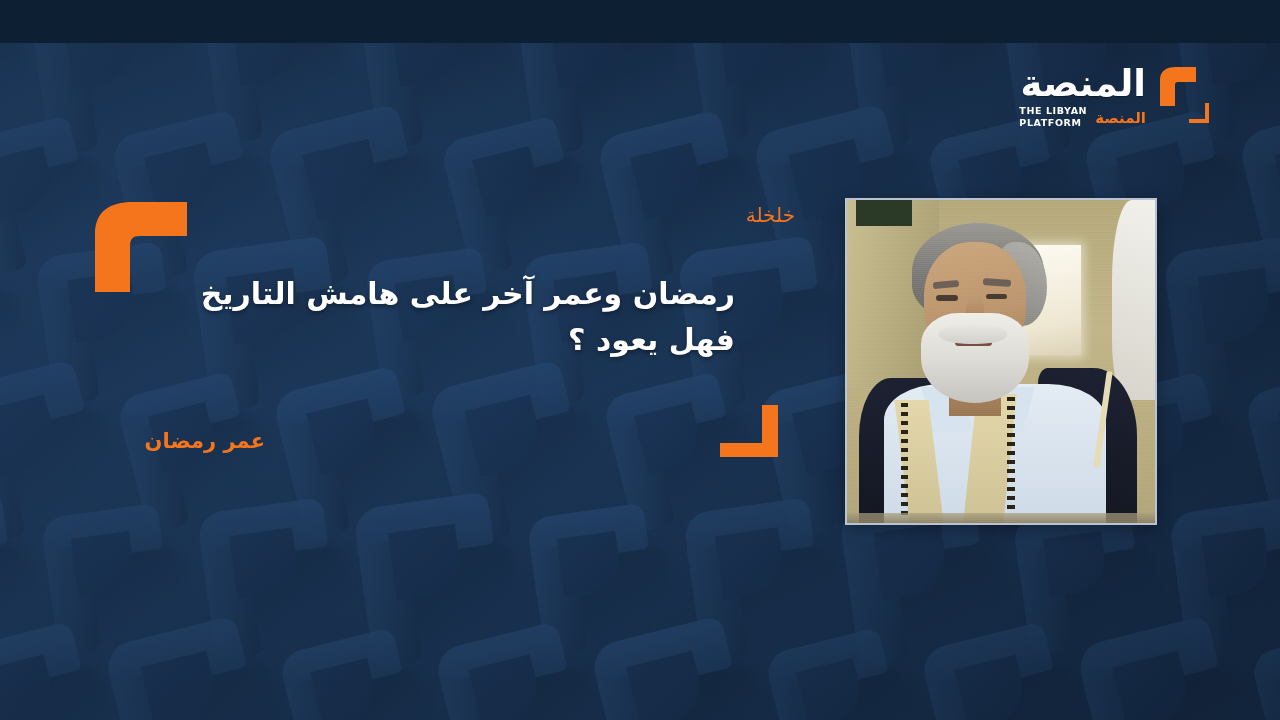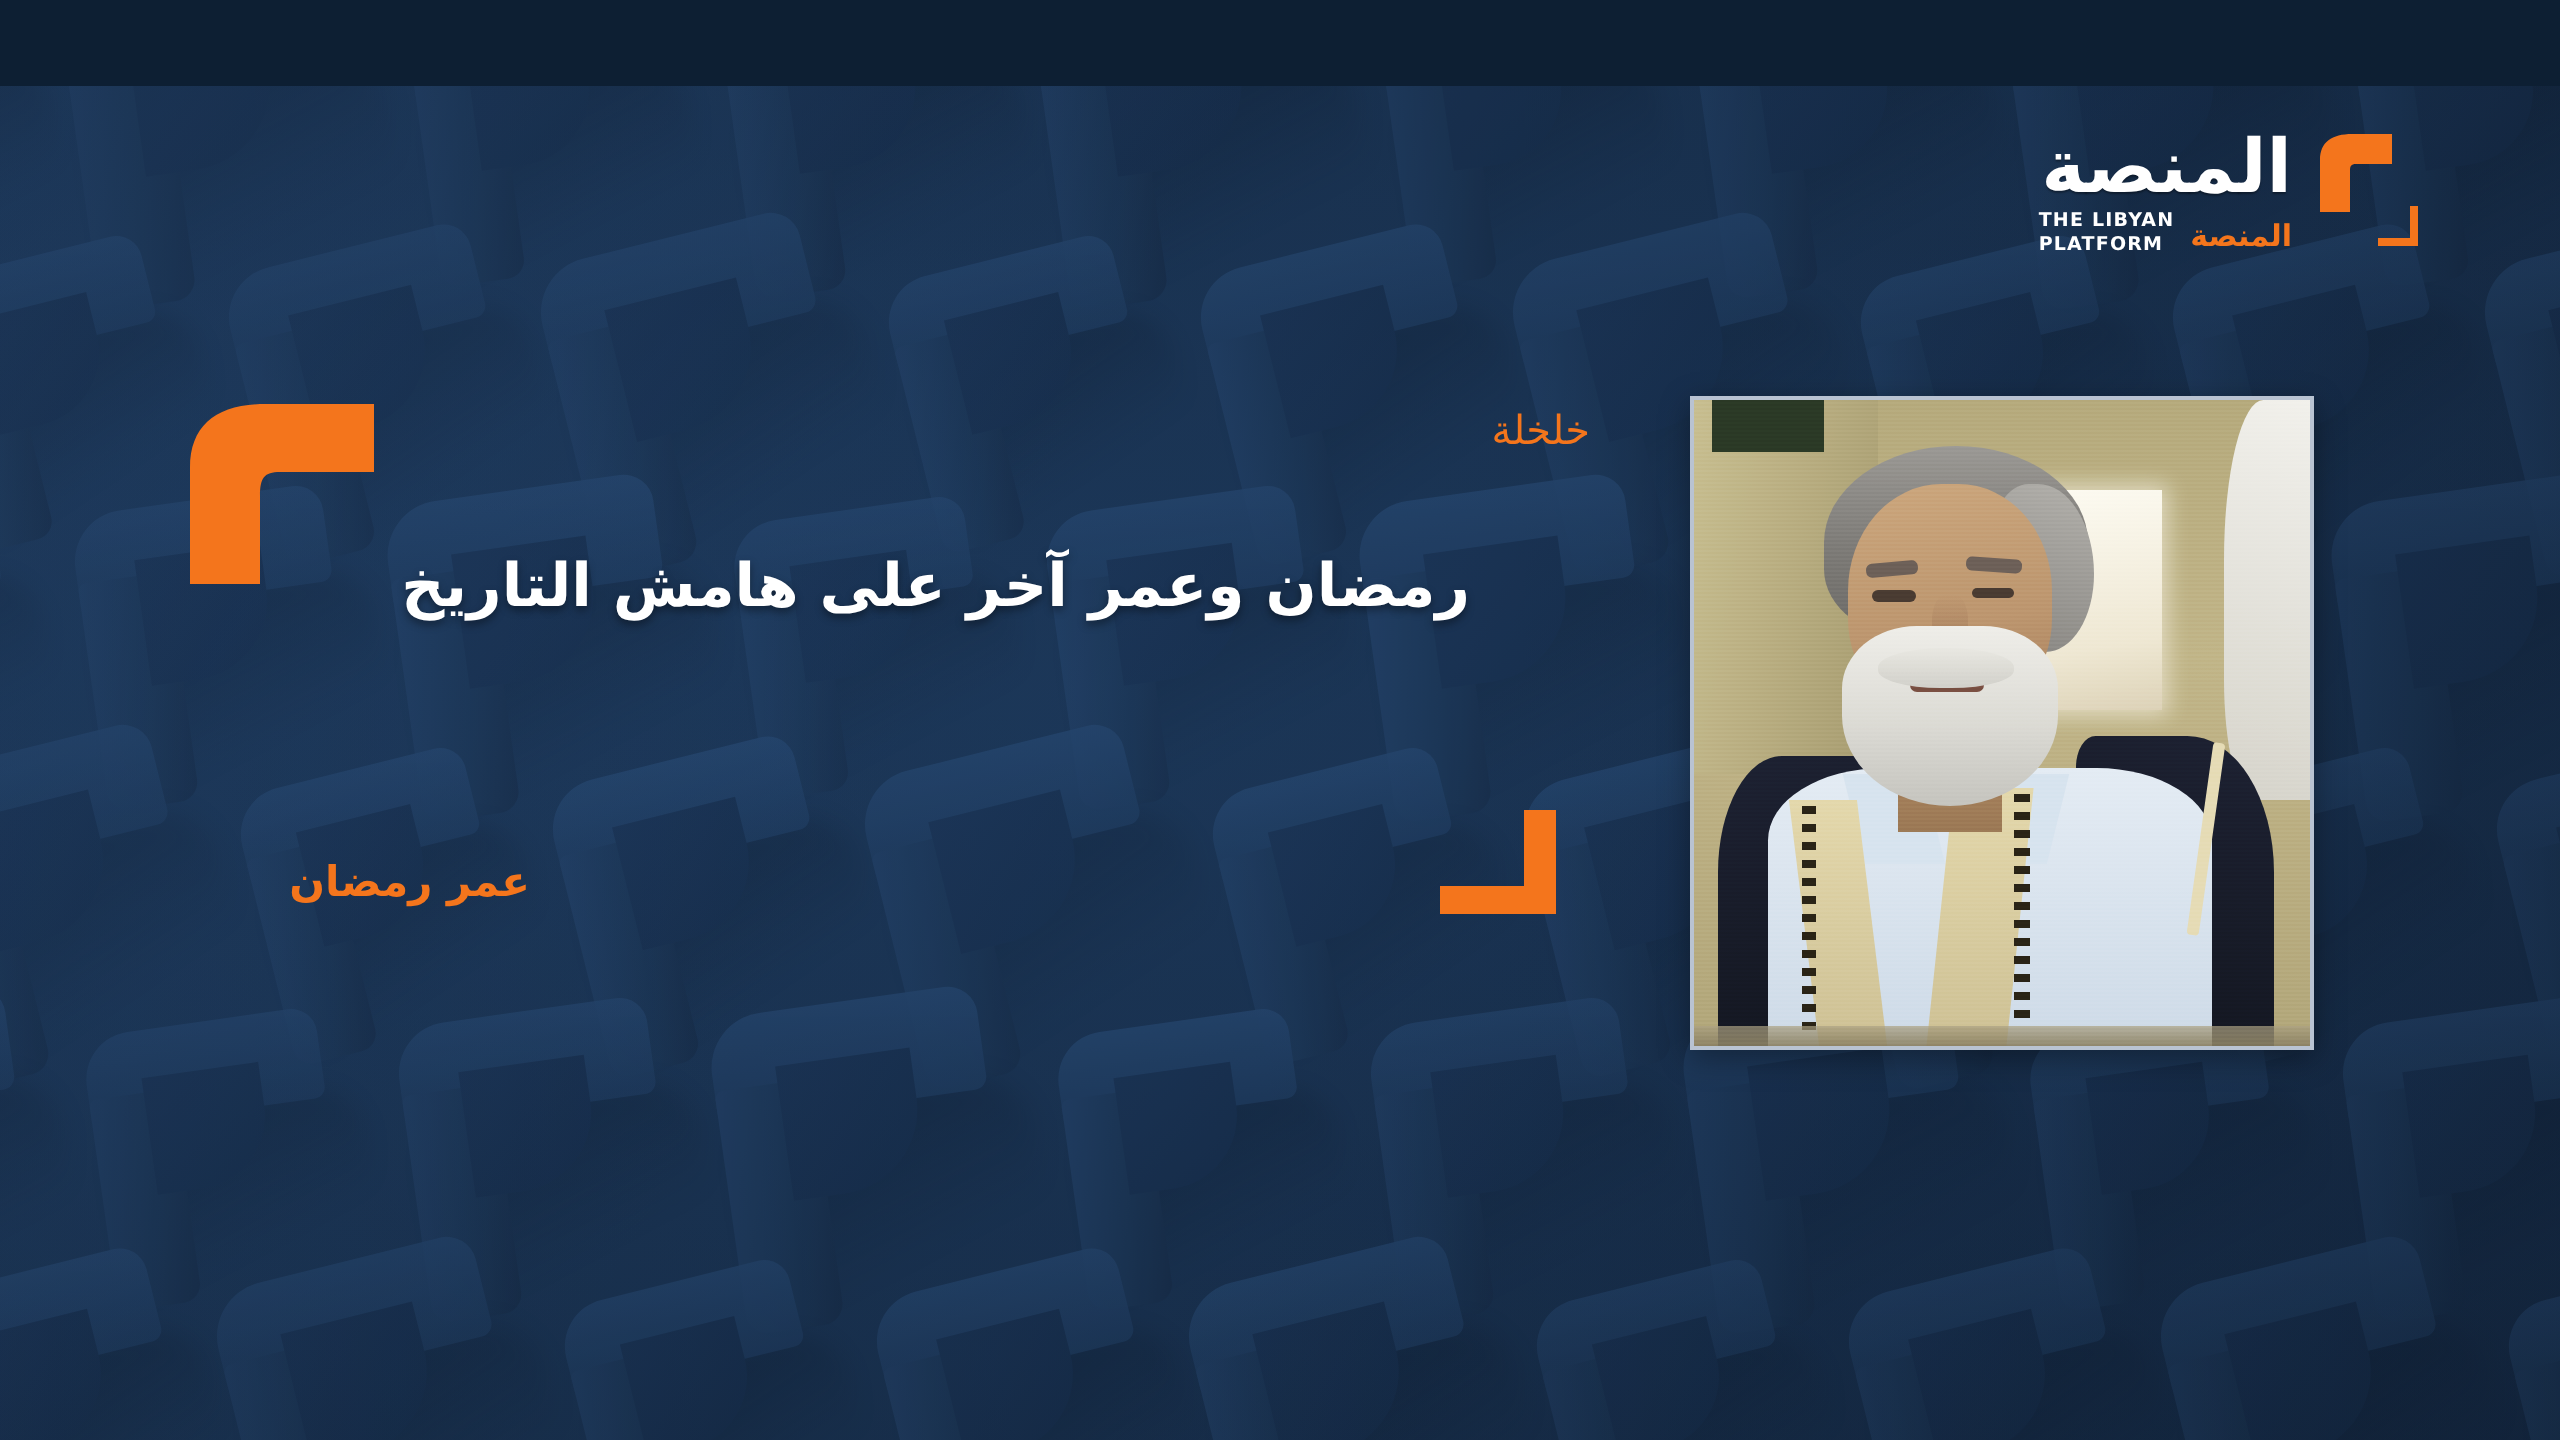--- a/index.html
+++ b/index.html
@@ -825,20 +825,21 @@
     <path d="M3 92 L3 34 C3 12 17 2 41 2 L95 2 L95 36 L48 36 C40 36 38 39 38 48 L38 92 Z" fill="#f4751c"></path>
   </svg>
   <svg class="deco-small" width="64" height="56" viewBox="0 0 64 56">
     <path d="M2 54 L2 40 L44 40 L44 2 L60 2 L60 54 Z" fill="#f4751c"></path>
   </svg>
 
   <div class="kicker">خلخلة</div>
 
   <div class="headline">
     <span class="l1">رمضان وعمر آخر على هامش التاريخ</span>
+    <span class="l2">فهل يعود ؟</span>
   </div>
 
   <div class="byline">عمر رمضان</div>
 
   <div class="photo-frame">
     <div class="photo">
       <div class="ph-wall"></div>
       <div class="ph-wall-left"></div>
       <div class="ph-wall-dark"></div>
       <div class="ph-window"></div>

